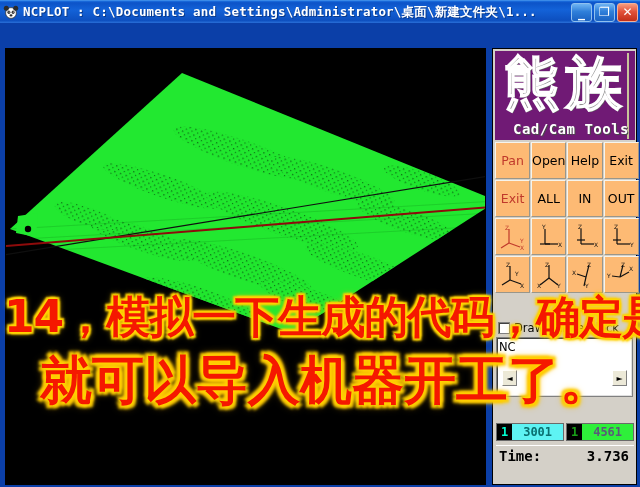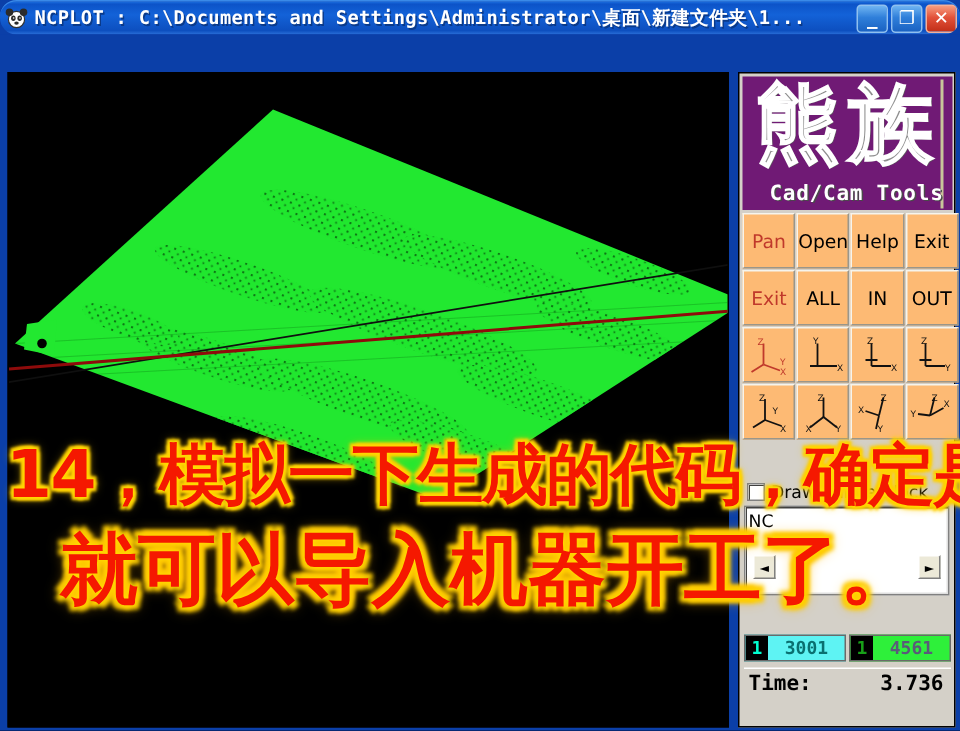--- a/index.html
+++ b/index.html
@@ -17,21 +17,20 @@
   }
 
   
   #titlebar {
     position: absolute; left: 0; top: 0; width: 640px; height: 23px;
     background: linear-gradient(180deg,#1c6fe0 0%, #0c53c8 8%, #1362d8 40%, #0d4fbf 88%, #2a6fd8 100%);
     border-top: 1px solid #3a8ae8;
     display: flex; align-items: center;
     padding: 0 2px 0 3px;
     overflow: hidden;
-    border-radius: 11px;
   }
   #titlebar-icon {
     width: 16px; height: 16px; flex: 0 0 16px;
     margin-right: 4px;
     position: relative;
   }
   #title-text {
     flex: 1 1 auto;
     color: #ffffff;
     font-family: "DejaVu Sans Mono", monospace;

